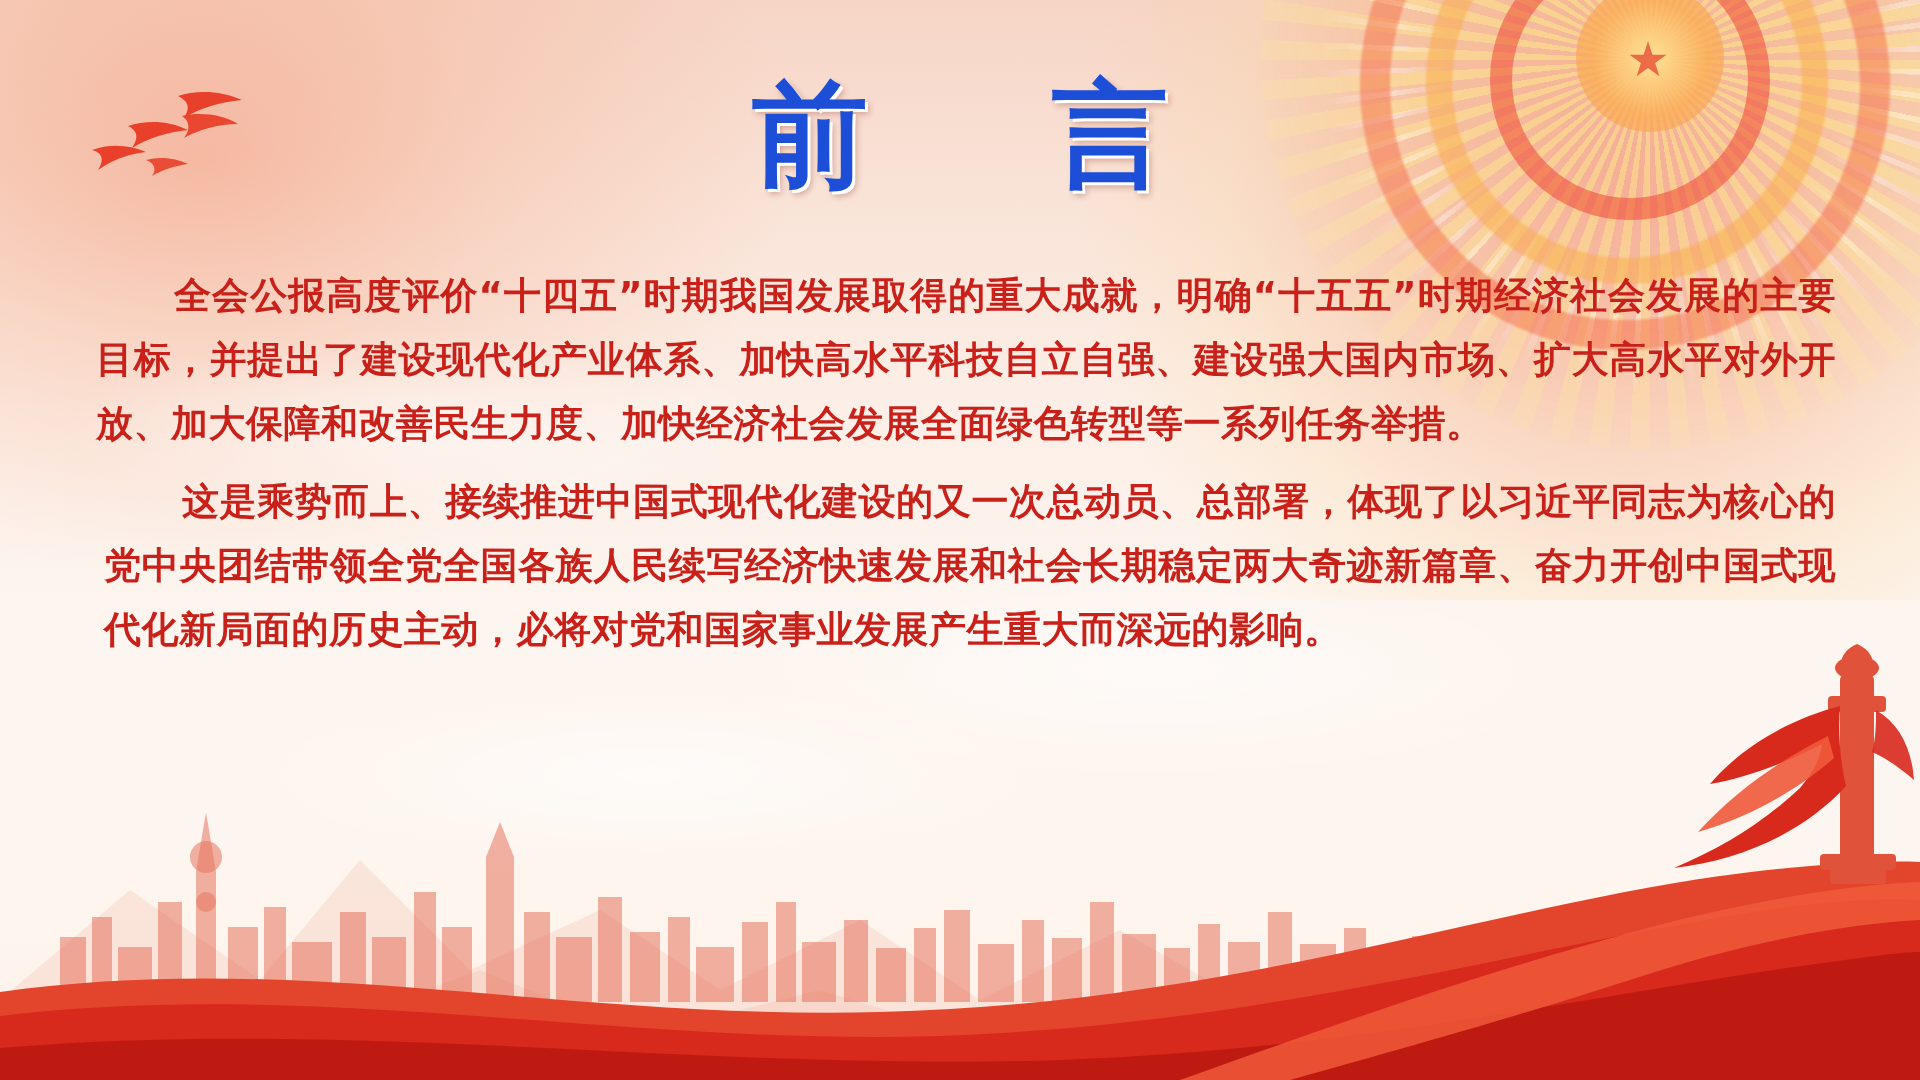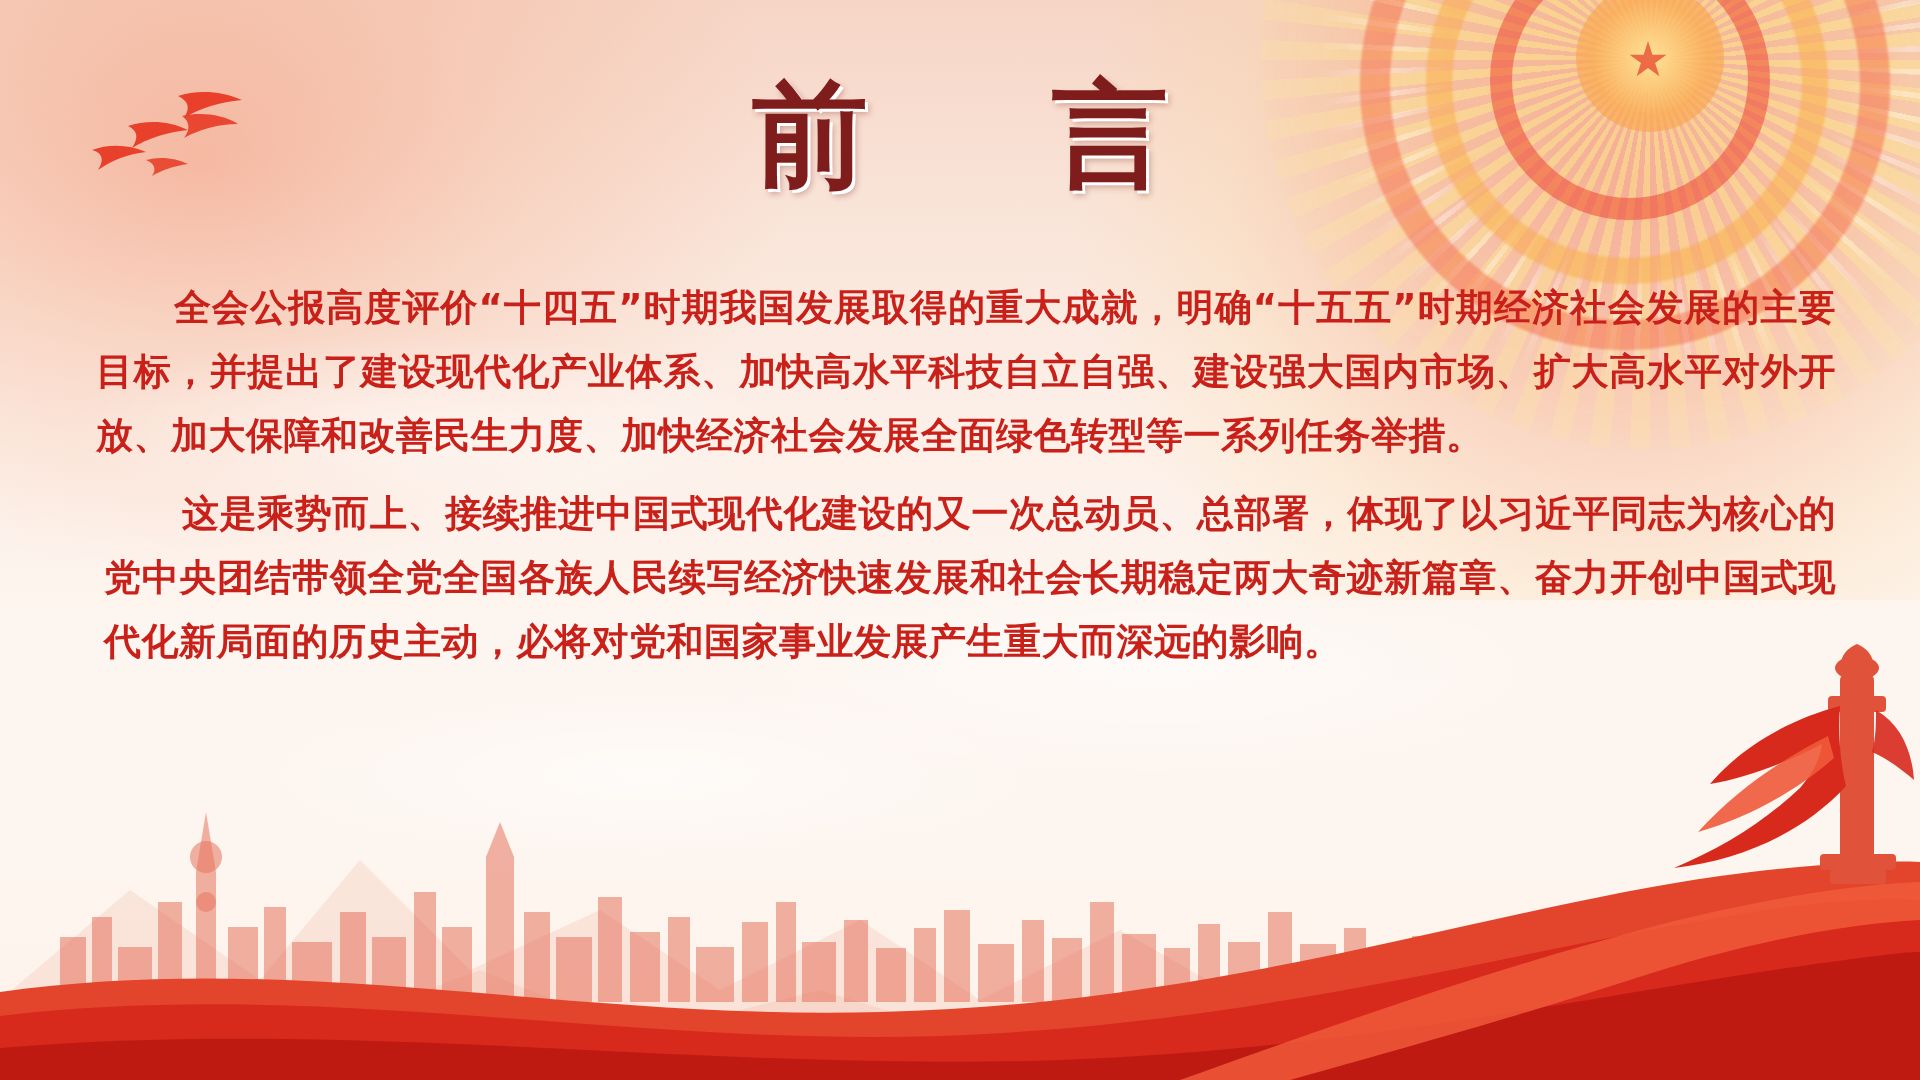--- a/index.html
+++ b/index.html
@@ -158,34 +158,34 @@
     left: 0; top: 30px;
     width: 1920px;
     text-align: center;
   }
   .title {
     display: inline-block;
     font-family: "DejaVu Sans", "Liberation Sans", sans-serif;
     font-size: 116px;
     font-weight: 700;
     letter-spacing: 34px;
-    color: #7f1d1d;
+    color: #1d4ed8;
     text-shadow:
       3px 3px 0 #ffffff,
       4px 5px 6px rgba(120,20,10,0.30);
     padding-left: 34px;
     line-height: 1.25;
     margin-top: 32px;
   }
 
   
   .content {
     position: absolute;
     left: 96px;
-    top: 276px;
+    top: 264px;
     width: 1740px;
   }
   .para {
     color: #c9211a;
     font-family: "DejaVu Sans", "Liberation Sans", sans-serif;
     font-size: 37px;
     font-weight: 700;
     line-height: 64px;
     text-align: justify;
     text-indent: 78px;

